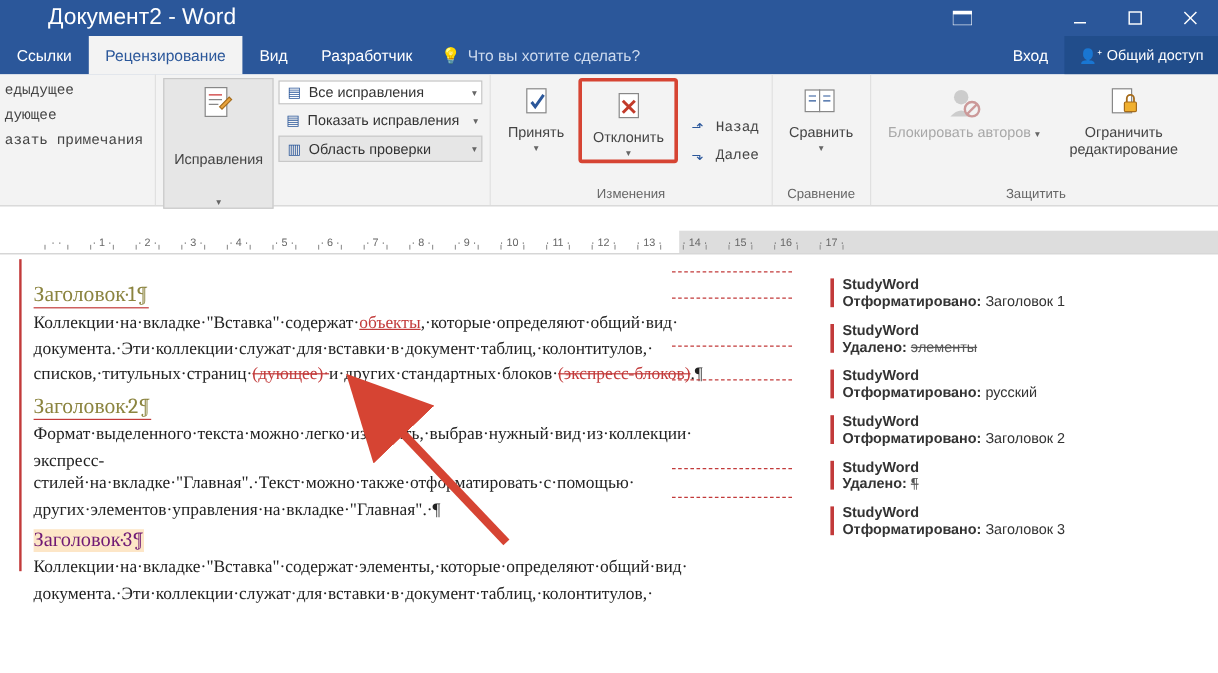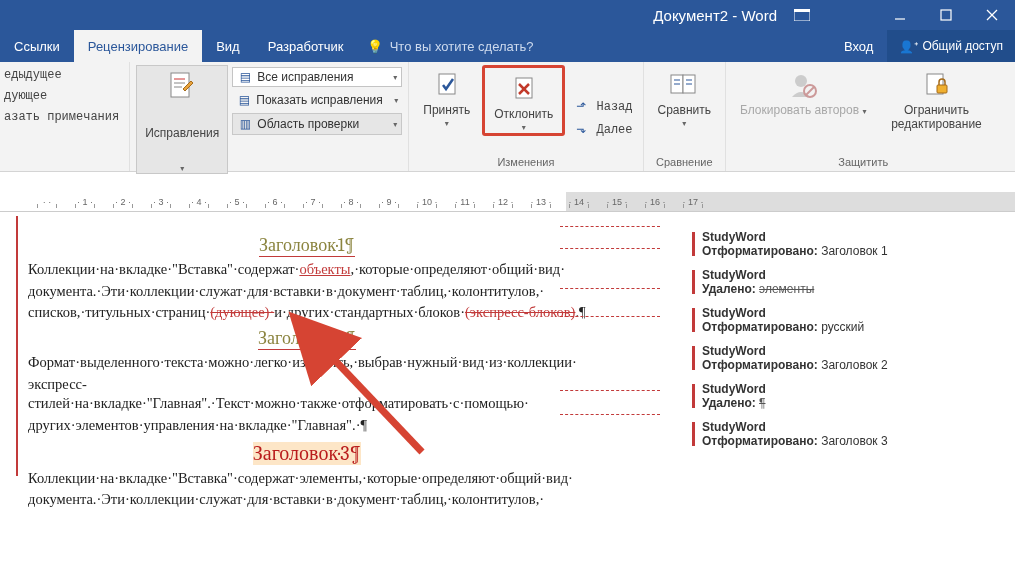--- a/index.html
+++ b/index.html
@@ -1,18 +1,18 @@
 <!DOCTYPE html>
 <html><head>
 <meta charset="utf-8">
 <style>
   * { box-sizing: border-box; margin: 0; padding: 0; }
   body { font-family: "Segoe UI", Tahoma, sans-serif; font-size: 12px; background: #fff; width: 1015px; height: 561px; overflow: hidden; position: relative; color: #333;}
   .titlebar { background: #2b579a; color: #fff; height: 30px; display: flex; align-items: center; }
-  .titlebar-title { flex:1; text-align:right; font-size: 15px; }
+  .titlebar-title { flex:1; text-align:left; font-size: 19px; }
   .titlebar-icons { display:flex; gap:0; }
   .titlebar-btn { width: 46px; height: 30px; display:flex; align-items:center; justify-content:center; color:#fff; }
   .titlebar-btn.help { width:50px; margin-right:50px;}
   .tabs { background:#2b579a; height:32px; display:flex; align-items:stretch; color:#fff; }
   .tab { padding: 0 14px; display:flex; align-items:center; font-size:13px; cursor:pointer; }
   .tab.active { background:#f3f3f3; color:#2b579a; }
   .tab-right { margin-left:auto; display:flex; align-items:center;}
   .tell-me { display:flex; align-items:center; color:#cddaee; font-size:13px; padding:0 10px;}
   .share-btn { display:flex; align-items:center; gap:4px; padding:0 12px; background:#214d8b; height:100%;}
   .ribbon { background:#f3f3f3; border-bottom:1px solid #d4d4d4; height:110px; display:flex; position:relative; }
@@ -32,22 +32,22 @@
   .highlighted { border:3px solid #d64433; border-radius:3px; padding:1px;}
   .ruler { height:20px; background:#fff; margin-top:20px; border-bottom:1px solid #ccc; position:relative; font-size:9px; color:#666; padding-left:28px; display:flex; align-items:center; overflow:hidden;}
   .ruler-content { position:relative; white-space:nowrap; }
   .ruler-seg { display:inline-block; width:38px; text-align:center; position:relative;}
   .ruler-seg::before, .ruler-seg::after { content:""; position:absolute; top:7px; width:1px; height:4px; background:#999;}
   .ruler-seg::before { left:9px;} .ruler-seg::after { right:9px;}
   .ruler-shade { position:absolute; top:0; bottom:0; background:#ddd; }
   .doc-area { display:flex; height:calc(561px - 30px - 32px - 110px - 40px); margin-top:0; }
   .page-col { flex:1; padding: 18px 10px 0 28px; position:relative; overflow:hidden;}
   .doc-body { font-family: "Times New Roman", serif; font-size:14.5px; color:#222; line-height:1.35; max-width:558px;}
-  .heading { font-family: Cambria, Georgia, serif; font-size:18px; color:#8b843f; margin-top:4px; margin-bottom:2px;text-align:center;}
-  .heading.h3 { color:#b91c1c; font-size:20px;}
+  .heading { font-family: Cambria, Georgia, serif; font-size:18px; color:#8b843f; margin-top:4px; margin-bottom:2px;}
+  .heading.h3 { color:#701a75; font-size:17px;}
   .heading .track-mark { border-bottom:1px solid #c23a3a; }
   .para { margin:0 0 2px;}
   .ins-text { color:#c23a3a; text-decoration:underline; text-decoration-color:#c23a3a;margin-top:40px;}
   .del-text { color:#c23a3a; text-decoration:line-through;}
   .track-line { position:absolute; left:16px; width:2px; background:#c23a3a;}
   .right-pane { width:345px; padding:18px 10px 0 22px; position:relative;}
   .balloon { font-size:12px; color:#333; margin-bottom:10px; position:relative; padding-left:10px;}
   .balloon::before { content:""; position:absolute; left:0; top:2px; bottom:2px; width:3px; background:#c23a3a;}
   .balloon .author { font-weight:bold; display:block;}
   .balloon.formatted .author + span b { }

